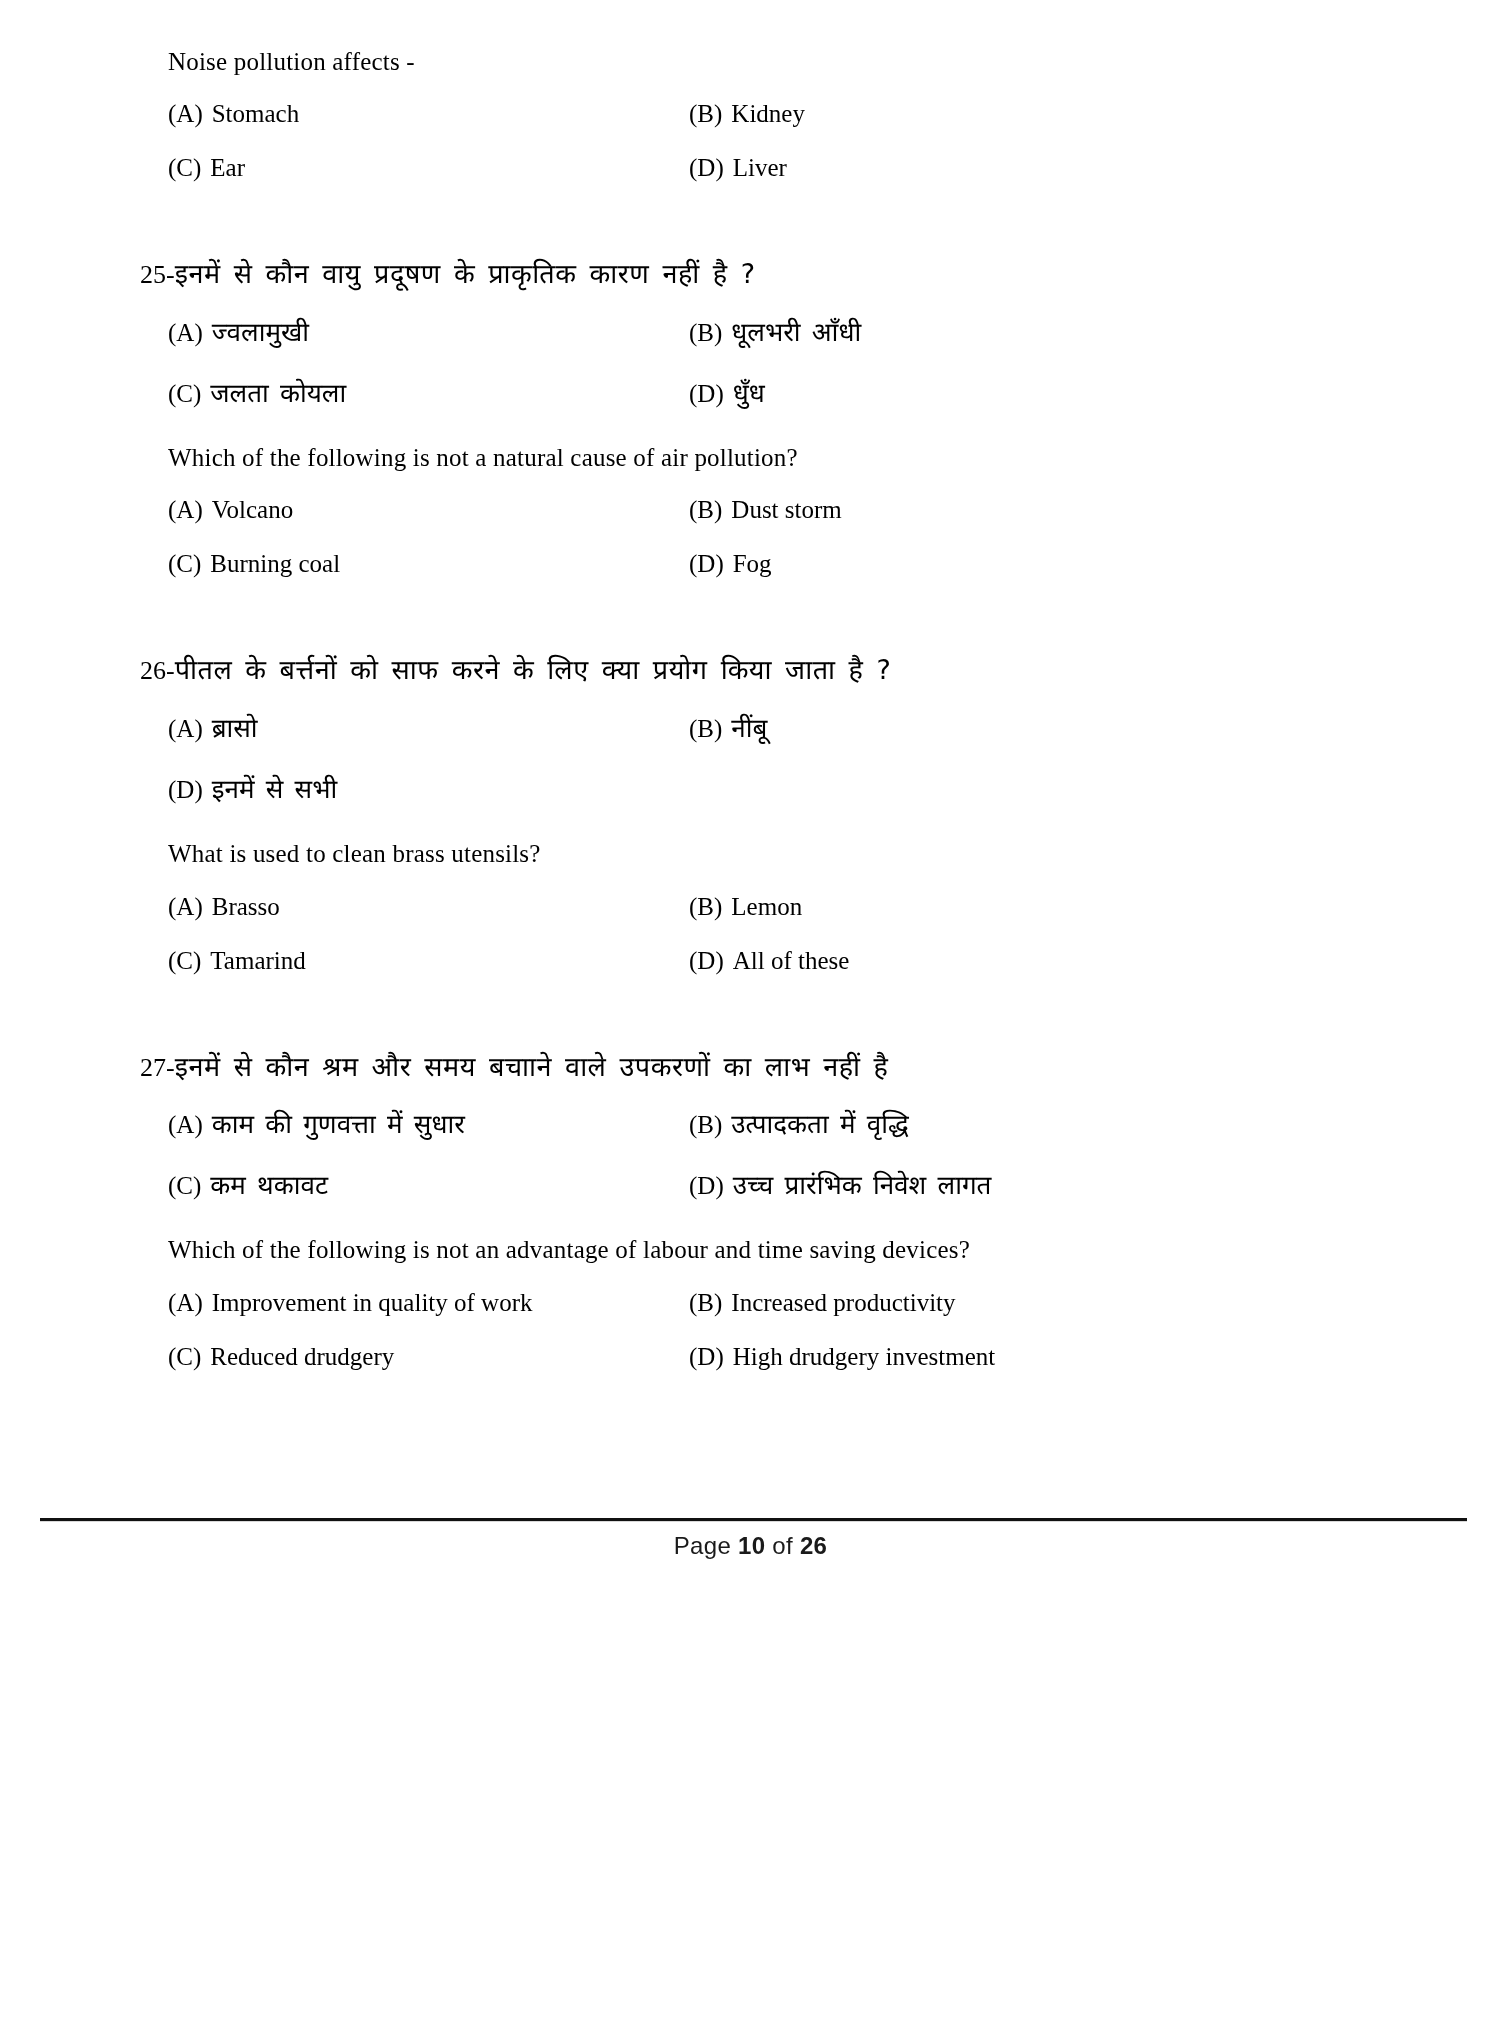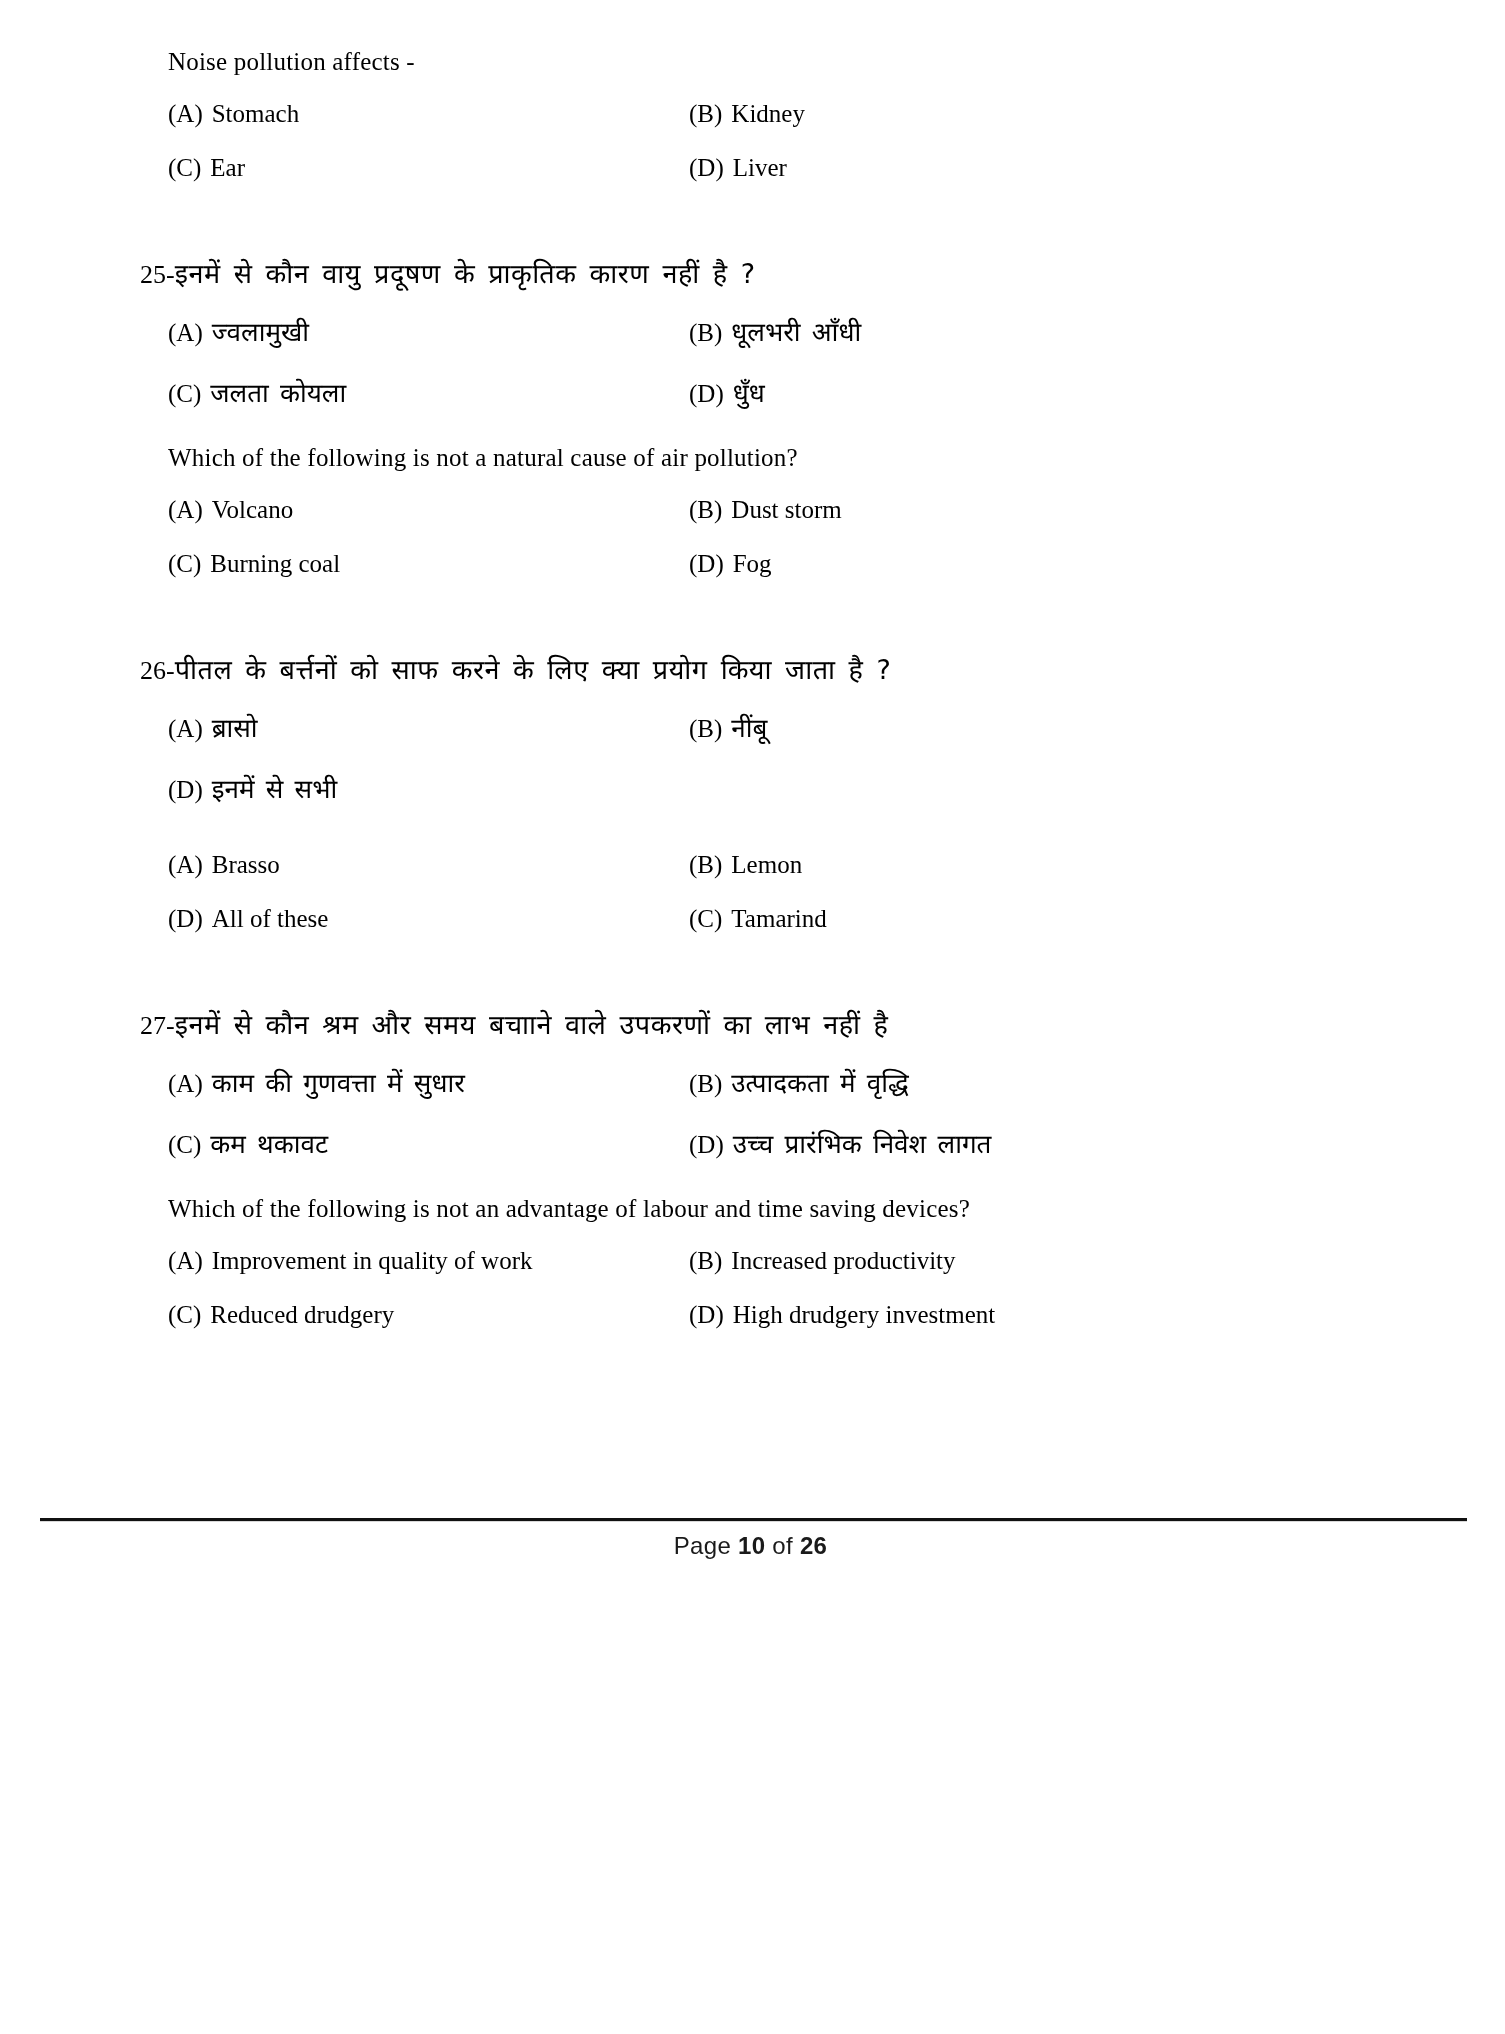--- a/index.html
+++ b/index.html
@@ -157,25 +157,26 @@
     <div class="gap-lg"></div>
 
     <div class="q-block">
       <p class="stem hi"><span class="qnum">26-</span><span>पीतल के बर्त्तनों को साफ करने के लिए क्या प्रयोग किया जाता है ?</span></p>
       <div class="opts hi">
         <div class="opt"><span class="lab">(A)</span><span>ब्रासो</span></div>
         <div class="opt"><span class="lab">(B)</span><span>नींबू</span></div>
         <div class="opt"><span class="lab">(D)</span><span>इनमें से सभी</span></div>
       </div>
       <div class="gap-sm"></div>
+      <p class="stem en">What is used to clean brass utensils?</p>
       <div class="opts en">
         <div class="opt"><span class="lab">(A)</span><span>Brasso</span></div>
         <div class="opt"><span class="lab">(B)</span><span>Lemon</span></div>
+        <div class="opt"><span class="lab">(C)</span><span>Tamarind</span></div>
         <div class="opt"><span class="lab">(D)</span><span>All of these</span></div>
-        <div class="opt"><span class="lab">(C)</span><span>Tamarind</span></div>
       </div>
     </div>
 
     <div class="gap-lg"></div>
 
     <div class="q-block">
       <p class="stem hi"><span class="qnum">27-</span><span>इनमें से कौन श्रम और समय बचााने वाले उपकरणों का लाभ नहीं है</span></p>
       <div class="opts hi">
         <div class="opt"><span class="lab">(A)</span><span>काम की गुणवत्ता में सुधार</span></div>
         <div class="opt"><span class="lab">(B)</span><span>उत्पादकता में वृद्धि</span></div>

